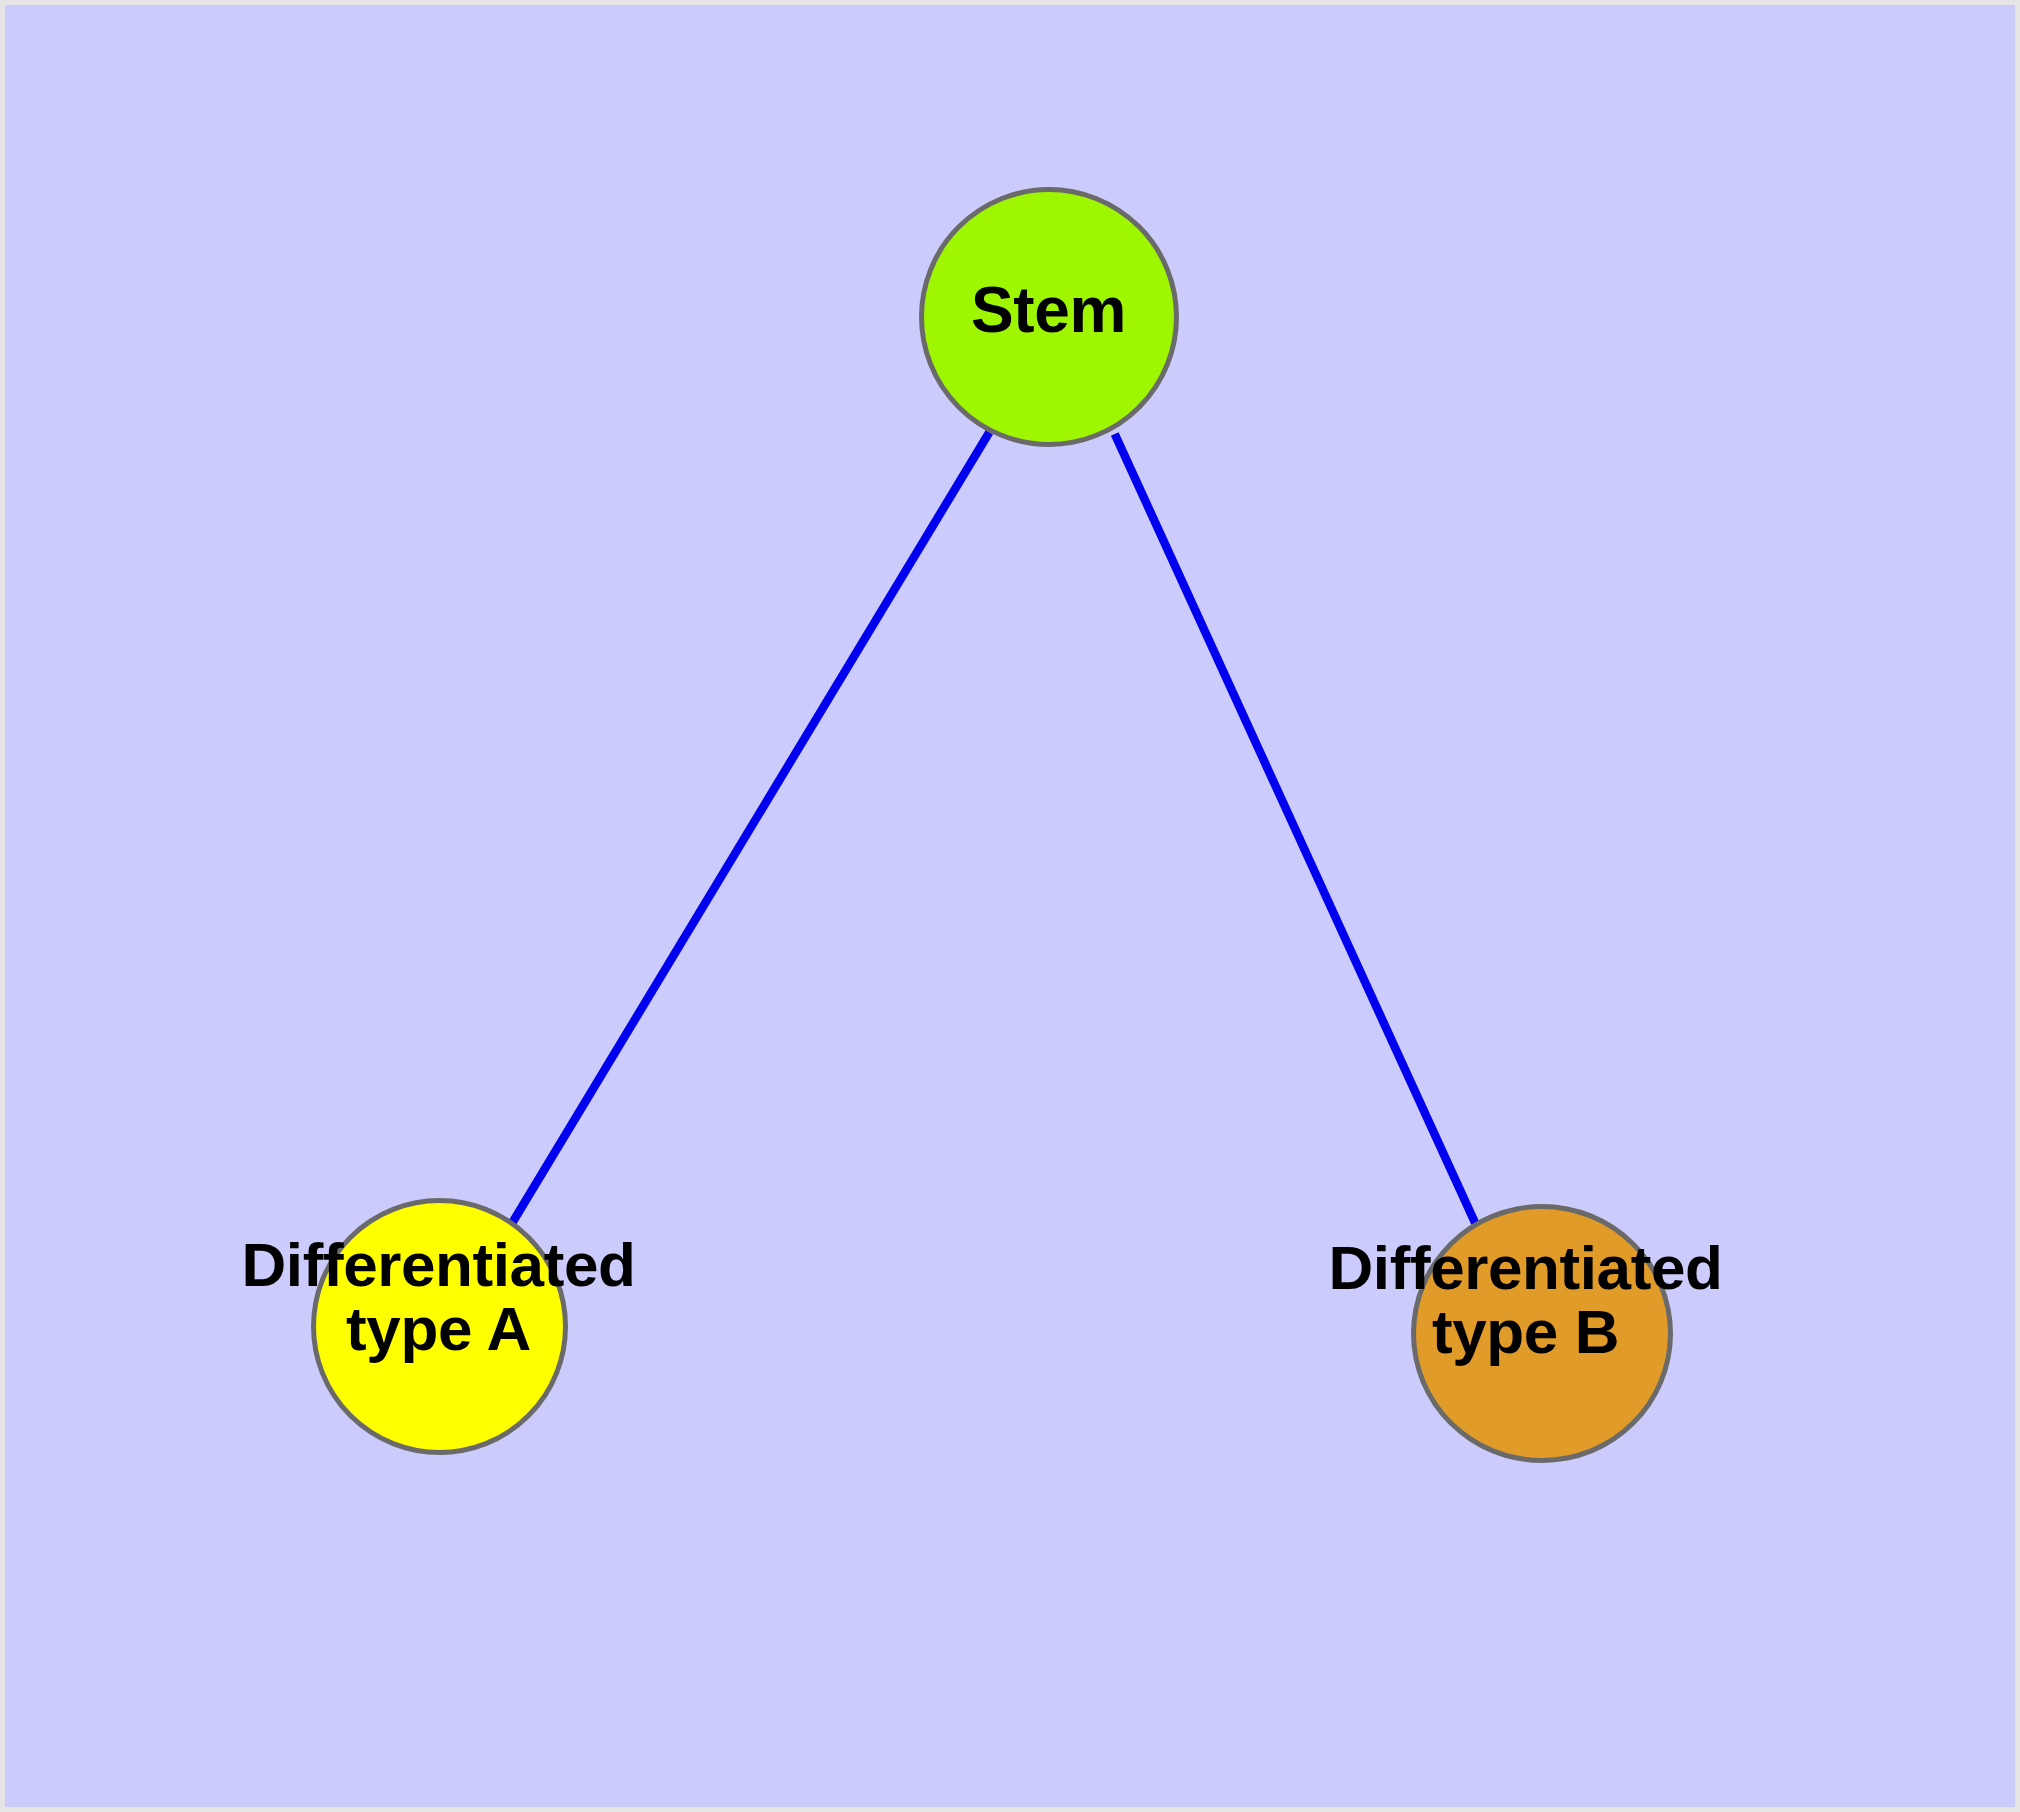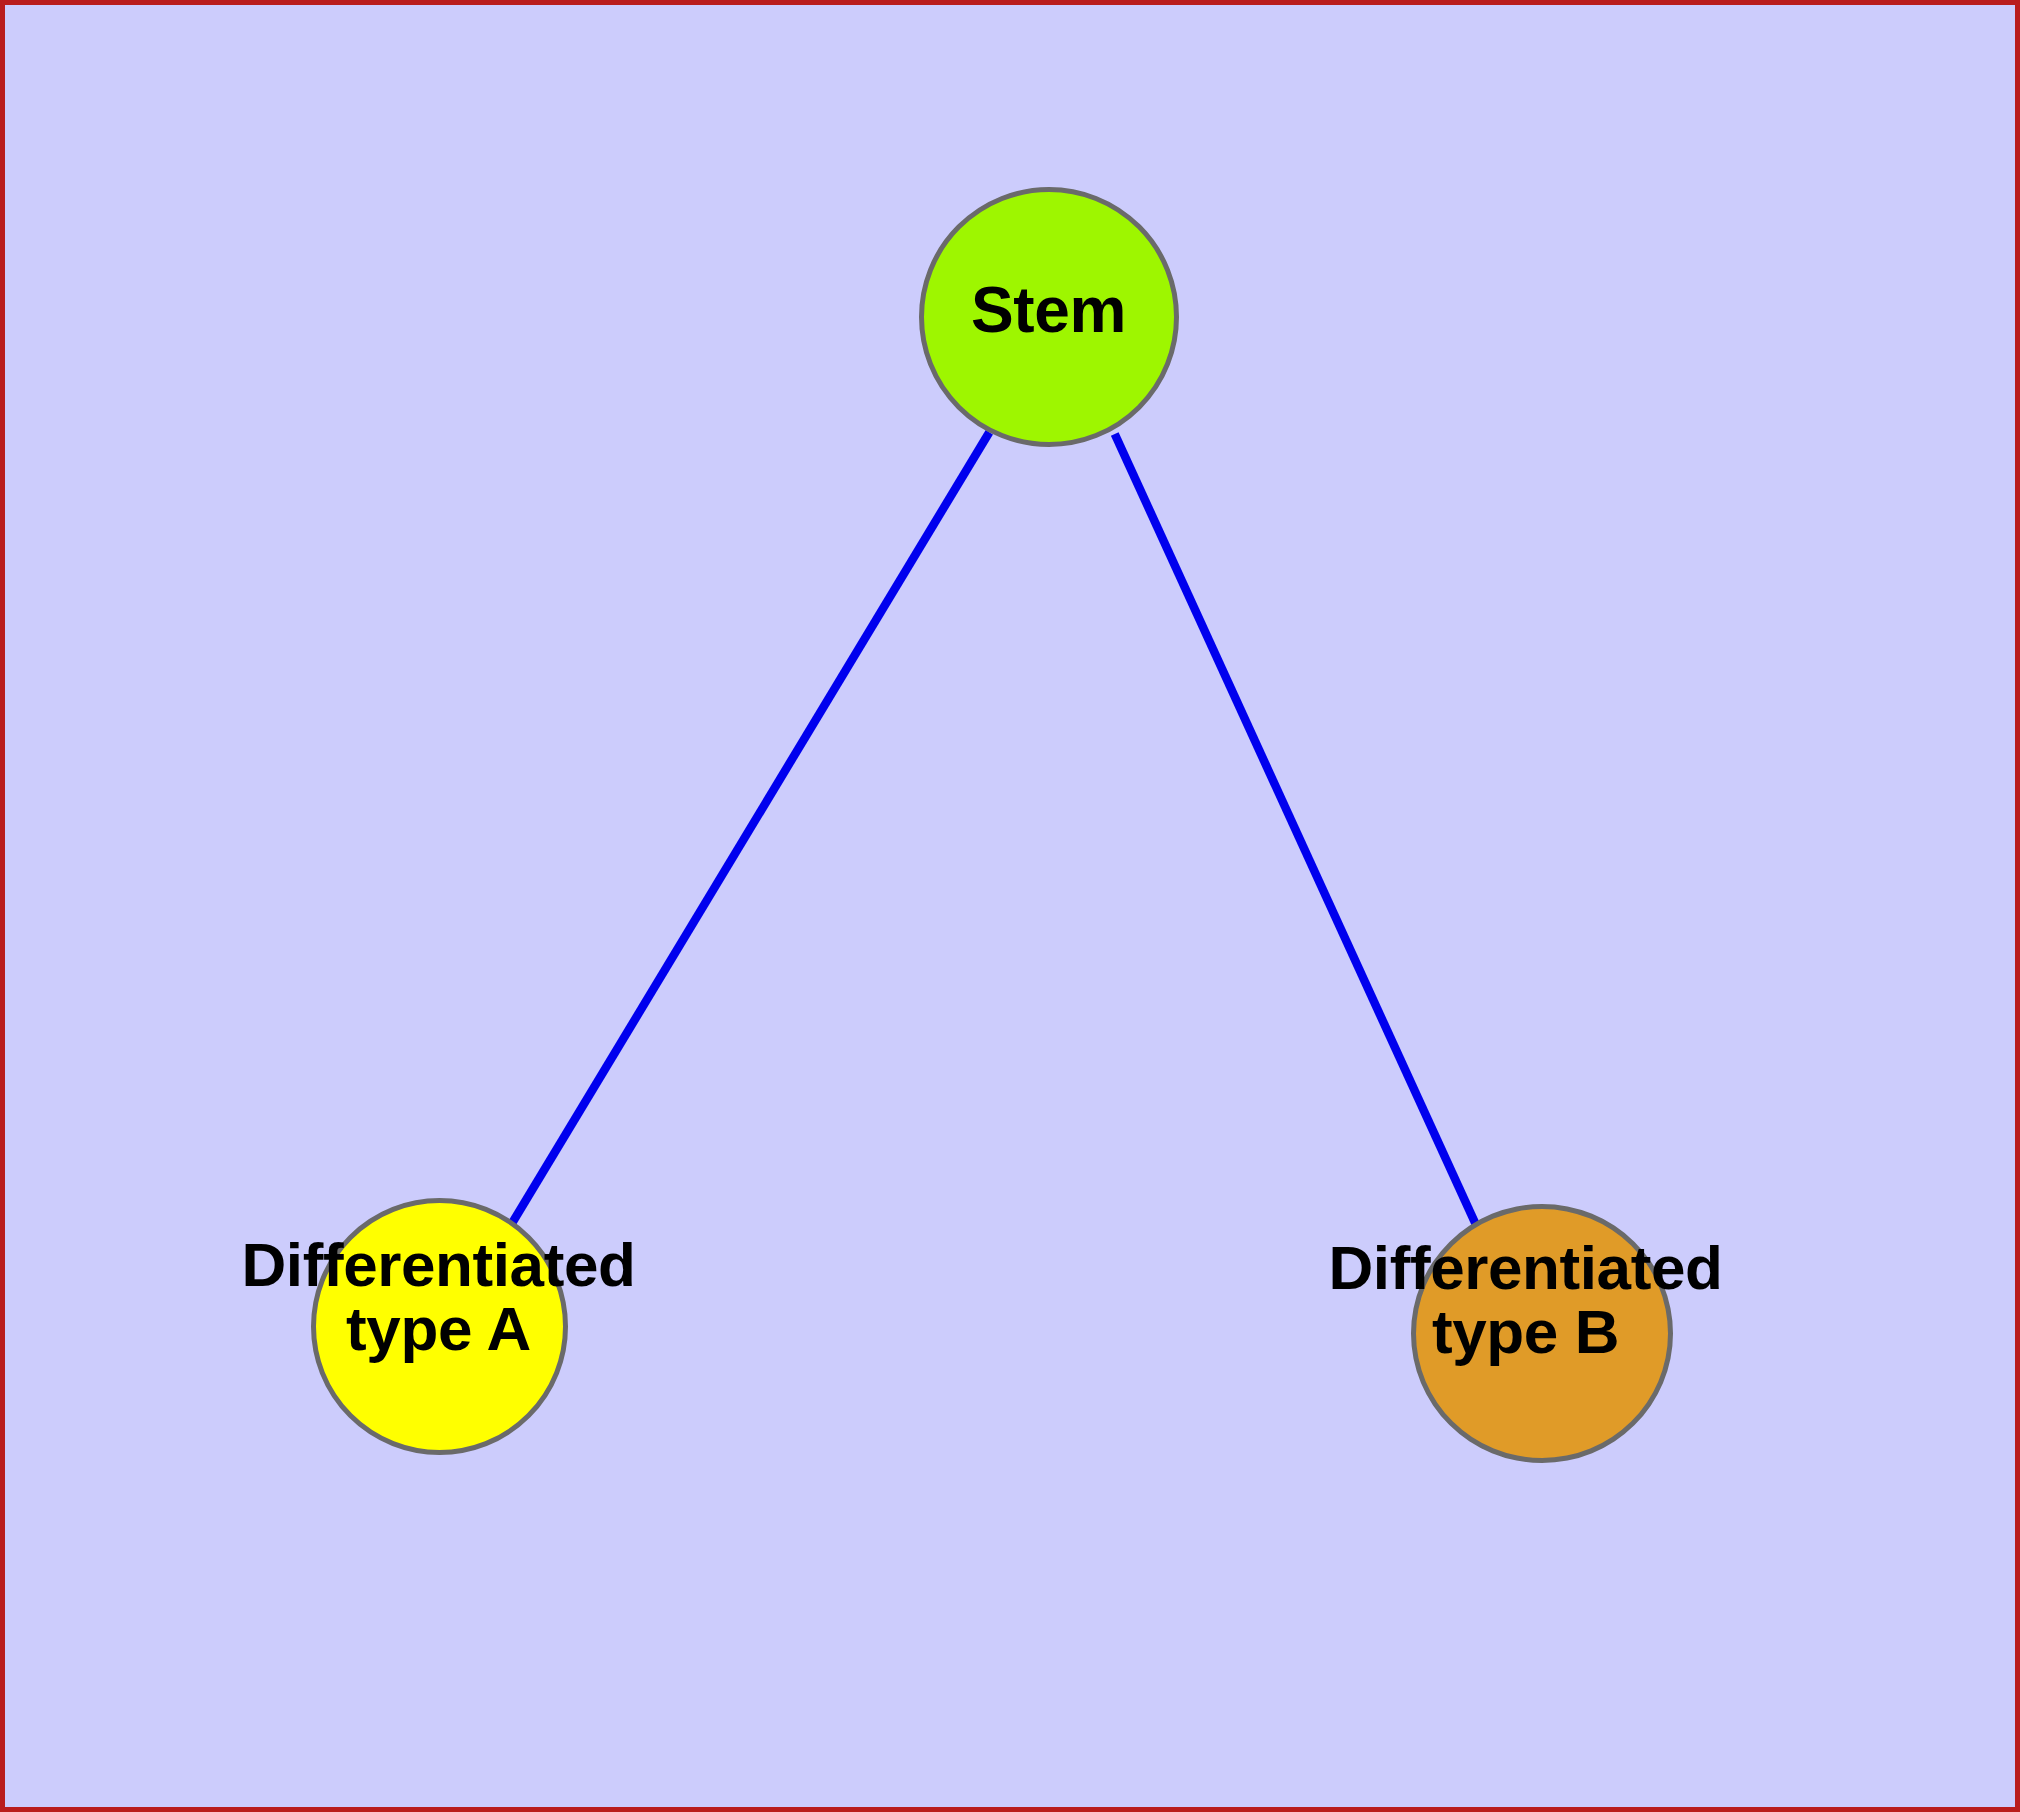--- a/index.html
+++ b/index.html
@@ -5,21 +5,21 @@
 <style>
   html, body {
     margin: 0;
     padding: 0;
     background: #ffffff;
   }
   #canvas {
     position: relative;
     width: 2021px;
     height: 1812px;
-    background: #b91c1c;
+    background: #e5e5e5;
     overflow: hidden;
     font-family: "Liberation Sans", "DejaVu Sans", sans-serif;
   }
   #plot-area {
     position: absolute;
     left: 5.1px;
     top: 5.1px;
     width: 2010px;
     height: 1802px;
     background: #ccccfc;

